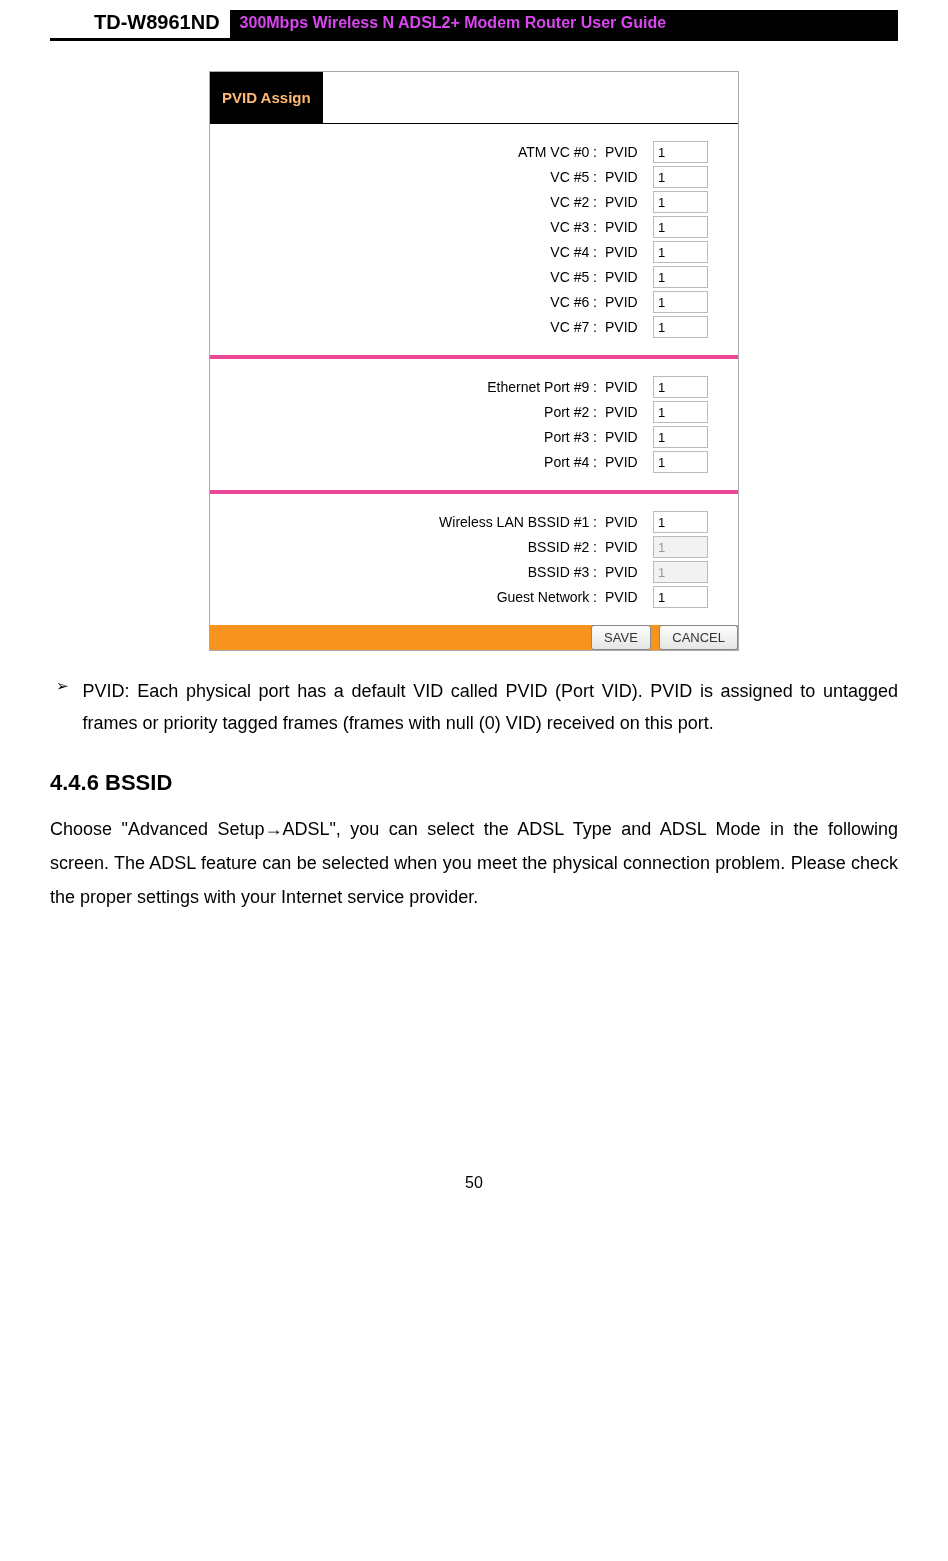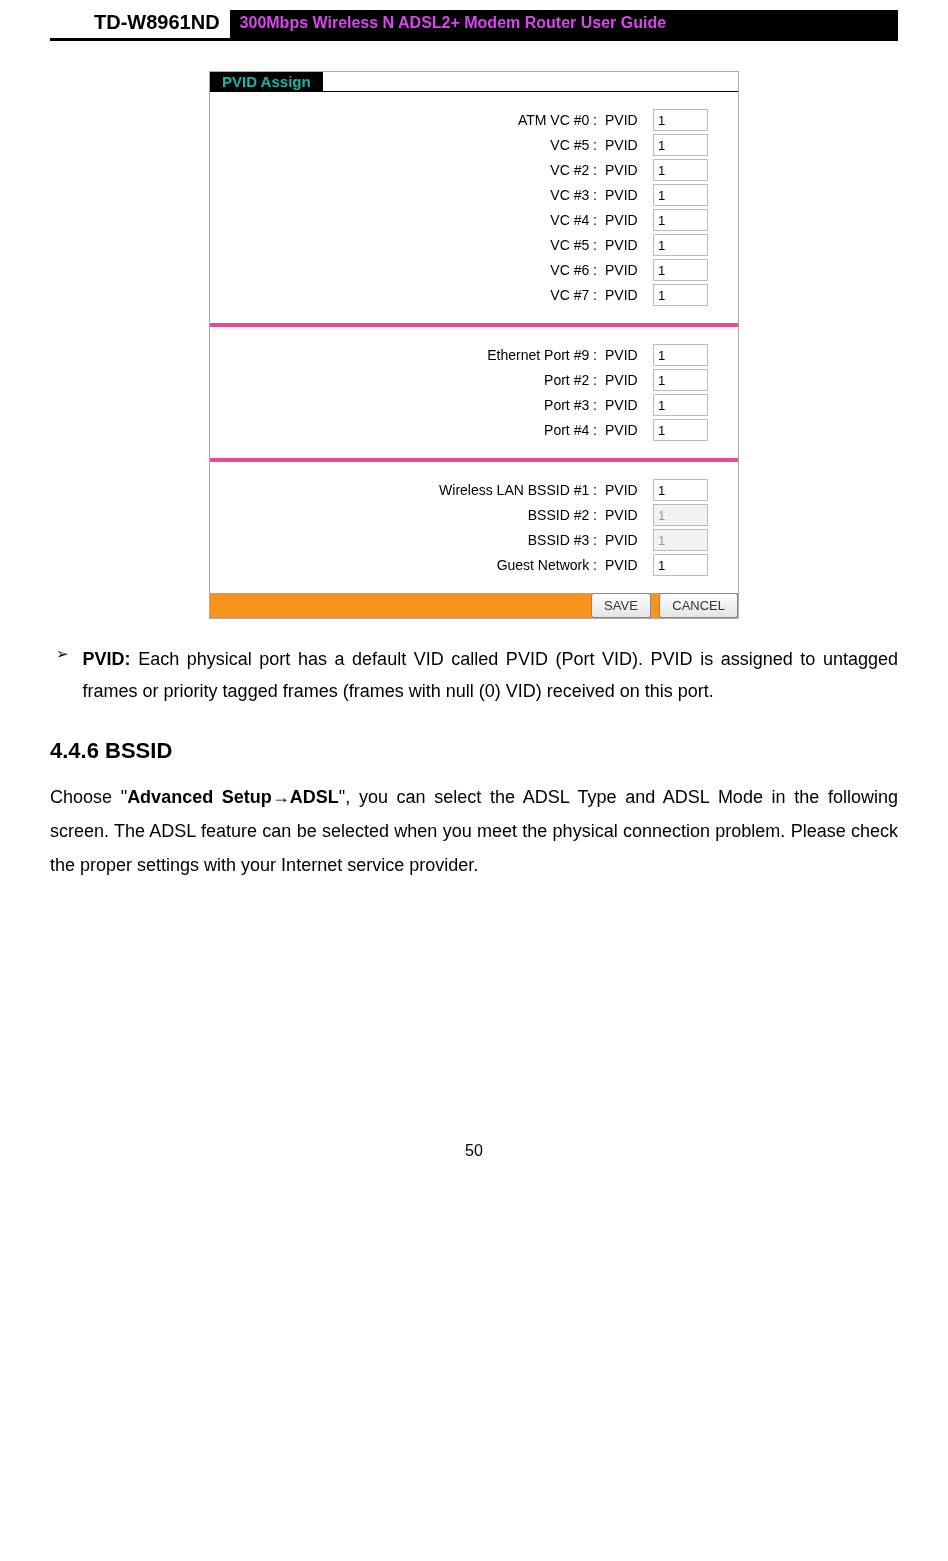--- a/index.html
+++ b/index.html
@@ -45,25 +45,25 @@
     justify-content: center;
     margin-bottom: 24px;
   }
   .figure {
     width: 530px;
     border: 1px solid #aaa;
     background: #fff;
   }
   .fig-header {
     background: #000;
-    color: #14b8a6;
+    color: #fdba74;
     font-family: Arial, sans-serif;
     font-weight: bold;
     font-size: 15px;
-    padding: 1px 12px;
+    padding: 17px 12px;
     display: inline-block;
   }
   .fig-header-row {
     border-bottom: 1px solid #000;
     background:#fff;
   }
   .group {
     border-bottom: 4px solid #ec4899;
     padding: 14px 30px 14px 10px;
   }
@@ -137,21 +137,21 @@
     font-size: 18px;
     line-height: 1.9;
     text-align: justify;
     margin-bottom: 30px;
   }
   .pgnum {
     text-align: center;
     font-size: 16px;
     margin-top: 260px;
   }
-  b { font-weight: bold; }
+  b { font-weight: normal; }
 </style>
 </head>
 <body>
 
 <div class="page">
 
   <div class="header-row">
     <div class="model">TD-W8961ND</div>
     <div class="title-box">300Mbps Wireless N ADSL2+ Modem Router User Guide</div>
   </div>

